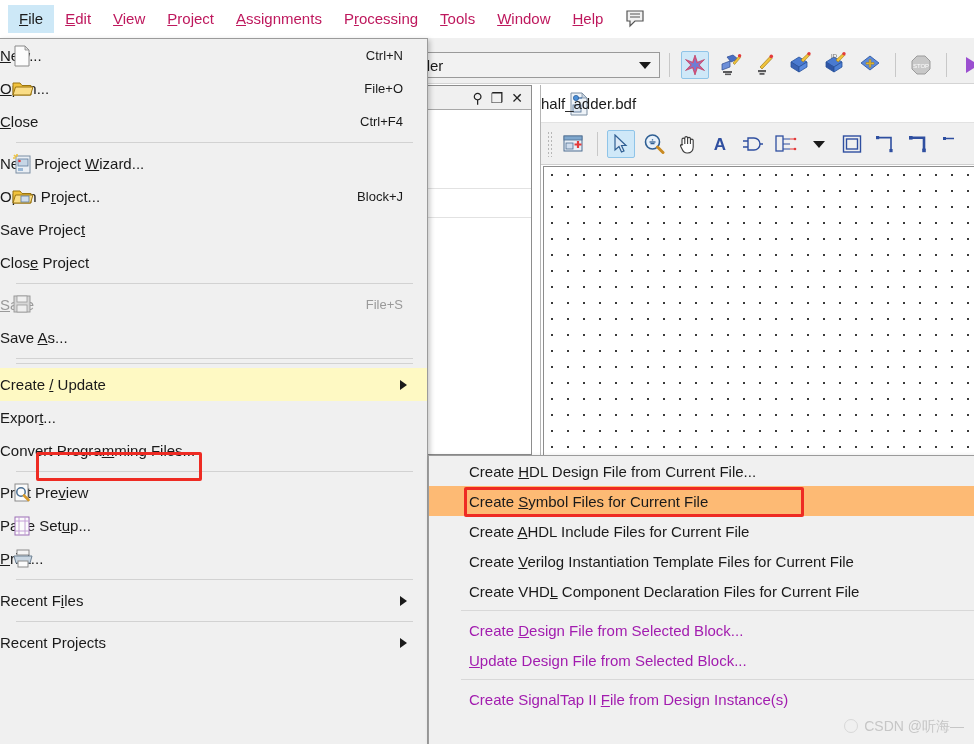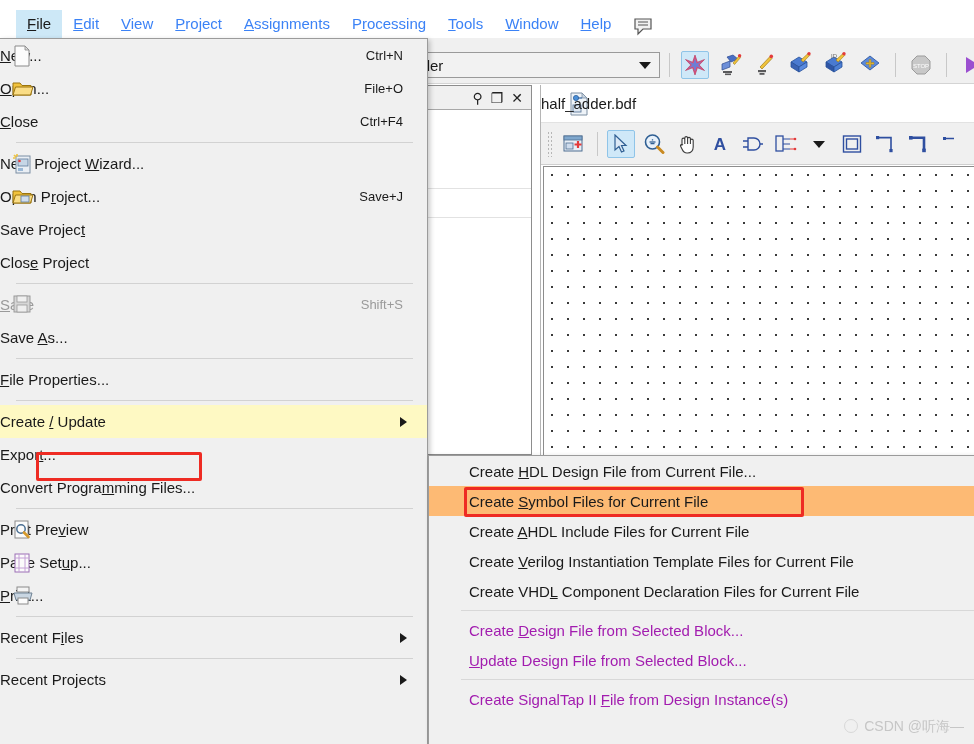--- a/index.html
+++ b/index.html
@@ -17,25 +17,25 @@
     background: #ffffff;
   }
 
   
   .app-bg { position: absolute; inset: 0; background: #ffffff; }
 
   
   .menubar {
     position: absolute; left: 0; top: 0; width: 796px; height: 38px;
     background: #ffffff;
-    display: flex; align-items: flex-end;
-    padding-left: 16px;
+    display: flex; align-items: center;
+    padding-left: 8px;
   }
   .menubar-item {
-    font-size: 15px; color: #3b82f6; padding: 6px 11px 7px 11px;
+    font-size: 15px; color: #be185d; padding: 6px 11px 7px 11px;
     white-space: nowrap; line-height: 1;
   }
   .menubar-item.active { background: #cde8f7; color: #1a1a1a; }
   .menubar-item u { text-decoration: underline; }
   .menubar-note-icon {
     width: 22px; height: 22px; margin-left: 10px;
     position: relative;
   }
 
   
@@ -433,21 +433,21 @@
 
     <div class="mi">
       <span class="ico">
         <svg width="22" height="20" viewBox="0 0 22 20">
             <path d="M1 5 H8 L10 7.5 H19 V17 H1 Z" fill="#f2c33e" stroke="#9b7510" stroke-width="1"></path>
             <path d="M3.5 9 H21 L18.5 17 H1 Z" fill="#fadd86" stroke="#9b7510" stroke-width="1"></path>
             <rect x="9" y="10" width="8" height="6" fill="#cfdded" stroke="#5d7b9c" stroke-width="0.8"></rect>
           </svg>
       </span>
       <span class="label">Open P<u>r</u>oject...</span>
-      <span class="accel">Save+J</span>
+      <span class="accel">Block+J</span>
     </div>
 
     <div class="mi">
       <span class="label">Save Projec<u>t</u></span>
     </div>
 
     <div class="mi">
       <span class="label">Clos<u>e</u> Project</span>
     </div>
 
@@ -455,33 +455,30 @@
 
     <div class="mi disabled">
       <span class="ico">
         <svg width="20" height="20" viewBox="0 0 20 20">
             <rect x="2" y="2" width="16" height="16" fill="#d6d6d6" stroke="#9a9a9a" stroke-width="1"></rect>
             <rect x="5" y="2" width="10" height="6" fill="#f0f0f0" stroke="#9a9a9a" stroke-width="0.8"></rect>
             <rect x="5" y="11" width="10" height="7" fill="#eeeeee" stroke="#9a9a9a" stroke-width="0.8"></rect>
           </svg>
       </span>
       <span class="label"><u>S</u>ave</span>
-      <span class="accel">Shift+S</span>
+      <span class="accel">File+S</span>
     </div>
 
     <div class="mi">
       <span class="label">Save <u>A</u>s...</span>
     </div>
 
 
     <div class="msep"></div>
 
-    <div class="mi">
-      <span class="label"><u>F</u>ile Properties...</span>
-    </div>
 
     <div class="msep"></div>
 
     <div class="mi hl">
       <span class="label">Create <u>/</u> Update</span>
       <span class="arrow"></span>
     </div>
 
     <div class="mi">
       <span class="label">Expor<u>t</u>...</span>

